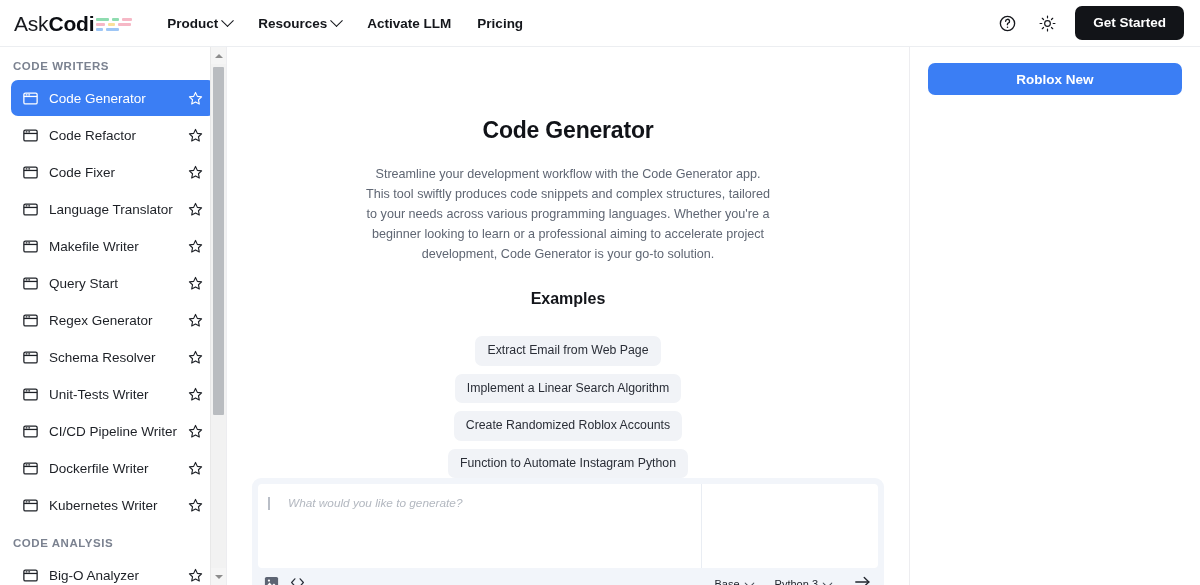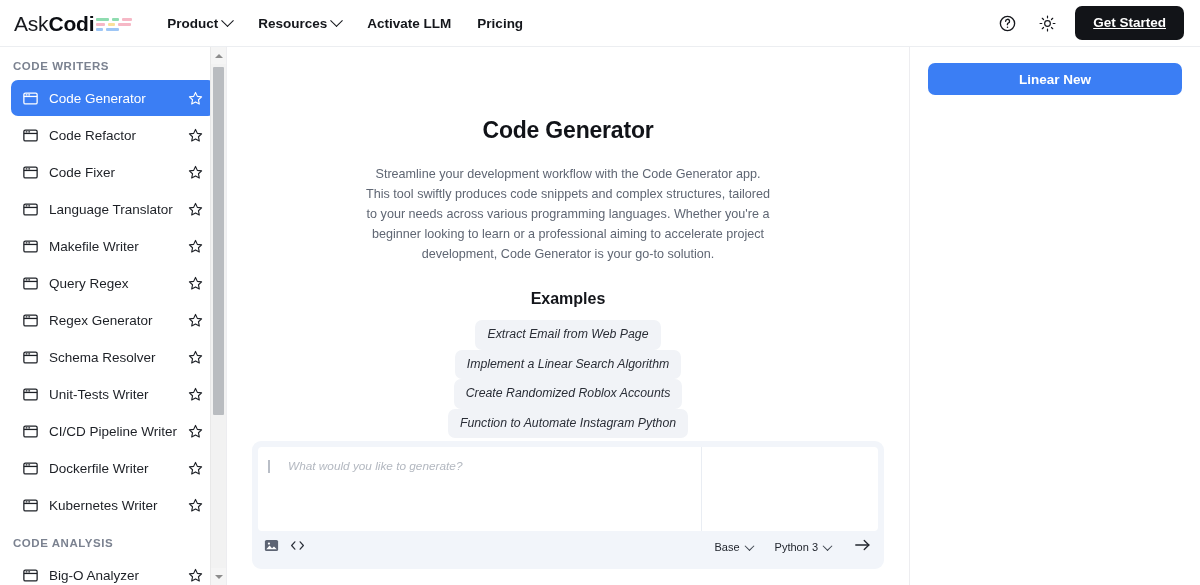--- a/index.html
+++ b/index.html
@@ -51,21 +51,20 @@
   .icon-btn {
     width: 24px; height: 24px; display: flex; align-items: center;
     justify-content: center; cursor: pointer; color: #15171c;
   }
   .btn-dark {
     background: #121418; color: #ffffff;
     font-size: 13.5px; font-weight: 700;
     padding: 10px 18px; border-radius: 7px;
     border: none; cursor: pointer; line-height: 1;
     font-family: "Liberation Sans", sans-serif;
-    text-decoration: underline;
   }
 
   
   .body { flex: 1; display: flex; min-height: 0; }
 
   
   .sidebar {
     width: 226px; min-width: 226px;
     background: #ffffff;
     position: relative;
@@ -131,24 +130,23 @@
     letter-spacing: -0.2px; text-align: center;
   }
   .page-desc {
     margin-top: 20px; width: 410px; text-align: center;
     font-size: 12.6px; line-height: 20px; color: #5f6673;
   }
   .examples-title {
     margin-top: 26px; font-size: 16px; font-weight: 800; color: #13151a;
   }
   .chips {
-    margin-top: 12px; width: 420px;
+    margin-top: 28px; width: 420px;
     display: flex; flex-wrap: wrap; justify-content: center;
-    gap: 0 10px;
-    font-style: italic;
+    gap: 8px 10px;
   }
   .chip {
     background: #f1f3f7; color: #2a2e37;
     font-size: 12.3px; border-radius: 7px;
     padding: 8px 12px; cursor: pointer; white-space: nowrap;
     line-height: 1.1;
   }
 
   
   .composer-wrap { padding: 0 0 16px 0; display: flex; justify-content: center; }
@@ -353,21 +351,21 @@
 
         <div class="nav-row">
           <span class="win-icon">
             <svg width="17" height="17" viewBox="0 0 20 20" fill="none" stroke="currentColor" stroke-width="1.5">
               <rect x="2.2" y="3.6" width="15.6" height="12.8" rx="1.8"></rect>
                 <path d="M2.2 7.6h15.6"></path>
               <rect x="4.3" y="5.1" width="2.1" height="1.4" rx="0.3" fill="currentColor" stroke="none"></rect>
               <rect x="7.4" y="5.1" width="2.1" height="1.4" rx="0.3" fill="currentColor" stroke="none"></rect>
             </svg>
           </span>
-          <span class="label">Query Regex</span>
+          <span class="label">Query Start</span>
           <span class="star-icon">
             <svg width="17" height="17" viewBox="0 0 24 24" fill="none" stroke="currentColor" stroke-width="1.6" stroke-linejoin="round">
                 <path d="M12 3.4l2.6 5.6 6 .7-4.4 4.1 1.2 6-5.4-3-5.4 3 1.2-6L3.4 9.7l6-.7z"></path>
               </svg>
           </span>
         </div>
 
         <div class="nav-row">
           <span class="win-icon">
             <svg width="17" height="17" viewBox="0 0 20 20" fill="none" stroke="currentColor" stroke-width="1.5">
@@ -556,17 +554,17 @@
                     <path d="M14.2 4.4L20 10l-5.8 5.6"></path>
                 </svg>
               </span>
             </div>
           </div>
         </div>
       </div>
     </div>
 
     <div class="rightpanel">
-      <button class="btn-primary">Linear New</button>
+      <button class="btn-primary">Roblox New</button>
     </div>
 
   </div>
 </div>
 
 </body></html>

